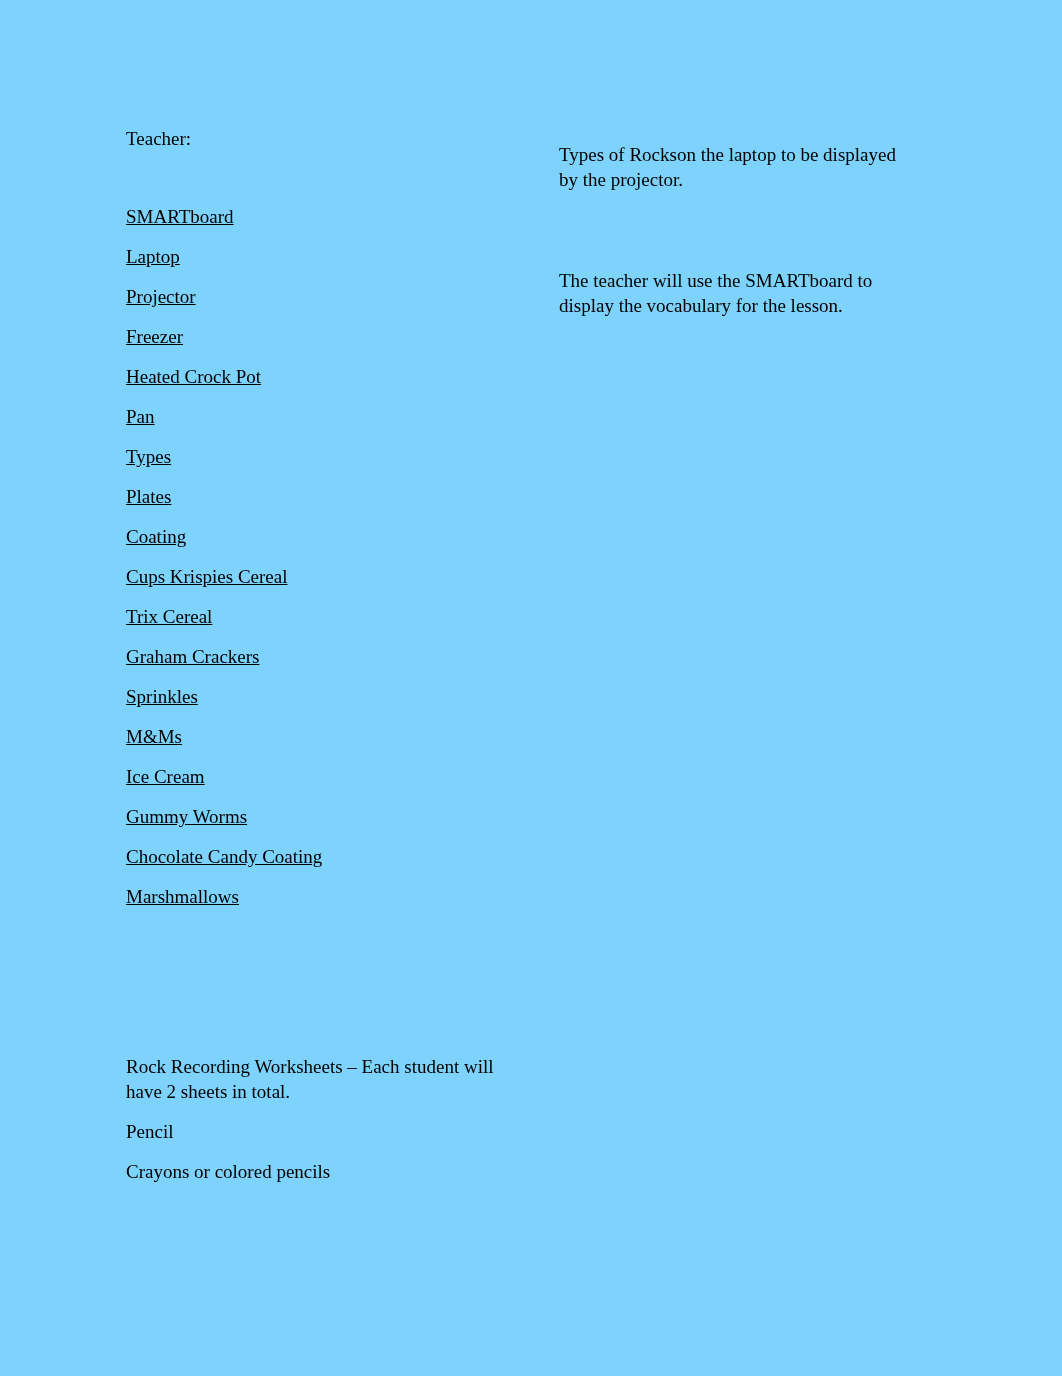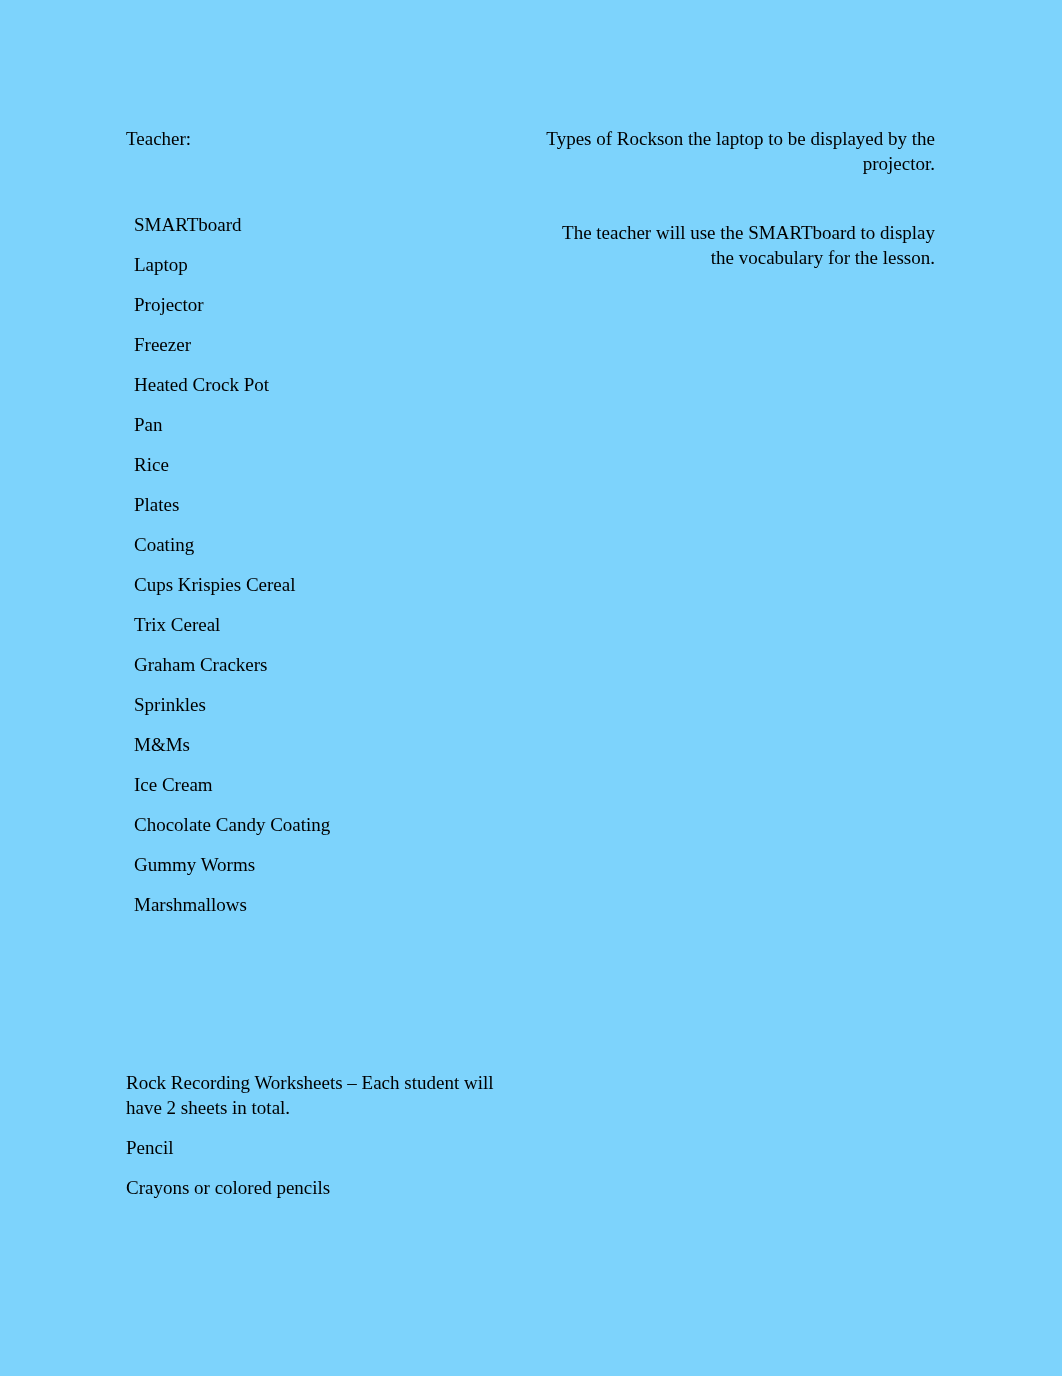--- a/index.html
+++ b/index.html
@@ -53,35 +53,36 @@
   .label {
     font-size: 19px;
     line-height: 25px;
     margin: 0;
     white-space: nowrap;
   }
 
   .para {
     font-size: 19px;
     line-height: 25px;
-    margin: 0;
-    text-align: right;
+    margin: 16px;
+    text-align: left;
   }
 
   
   .gap-1 { height: 53px; }
   .gap-2 { height: 44px; }
   .gap-section { height: 93px; }
   .gap-student { height: 52px; }
 
   
   .material-list {
     list-style: none;
-    margin: 8px;
+    margin: 0;
     padding: 0;
+    text-decoration: underline;
   }
   .material-list li {
     font-size: 19px;
     line-height: 25px;
     margin: 0 0 15px 0;
     white-space: nowrap;
   }
   .material-list li:last-child {
     margin-bottom: 0;
   }
@@ -115,31 +116,31 @@
 
       <div class="gap-1"></div>
 
       <ul class="material-list">
         <li>SMARTboard</li>
         <li>Laptop</li>
         <li>Projector</li>
         <li>Freezer</li>
         <li>Heated Crock Pot</li>
         <li>Pan</li>
-        <li>Rice</li>
+        <li>Types</li>
         <li>Plates</li>
         <li>Coating</li>
         <li>Cups Krispies Cereal</li>
         <li>Trix Cereal</li>
         <li>Graham Crackers</li>
         <li>Sprinkles</li>
         <li>M&amp;Ms</li>
         <li>Ice Cream</li>
+        <li>Gummy Worms</li>
         <li>Chocolate Candy Coating</li>
-        <li>Gummy Worms</li>
         <li>Marshmallows</li>
       </ul>
 
       <div class="gap-section"></div>
 
 
       <div class="gap-student"></div>
 
       <ul class="student-list">
         <li>Rock Recording Worksheets – Each student will have 2 sheets in total.</li>

